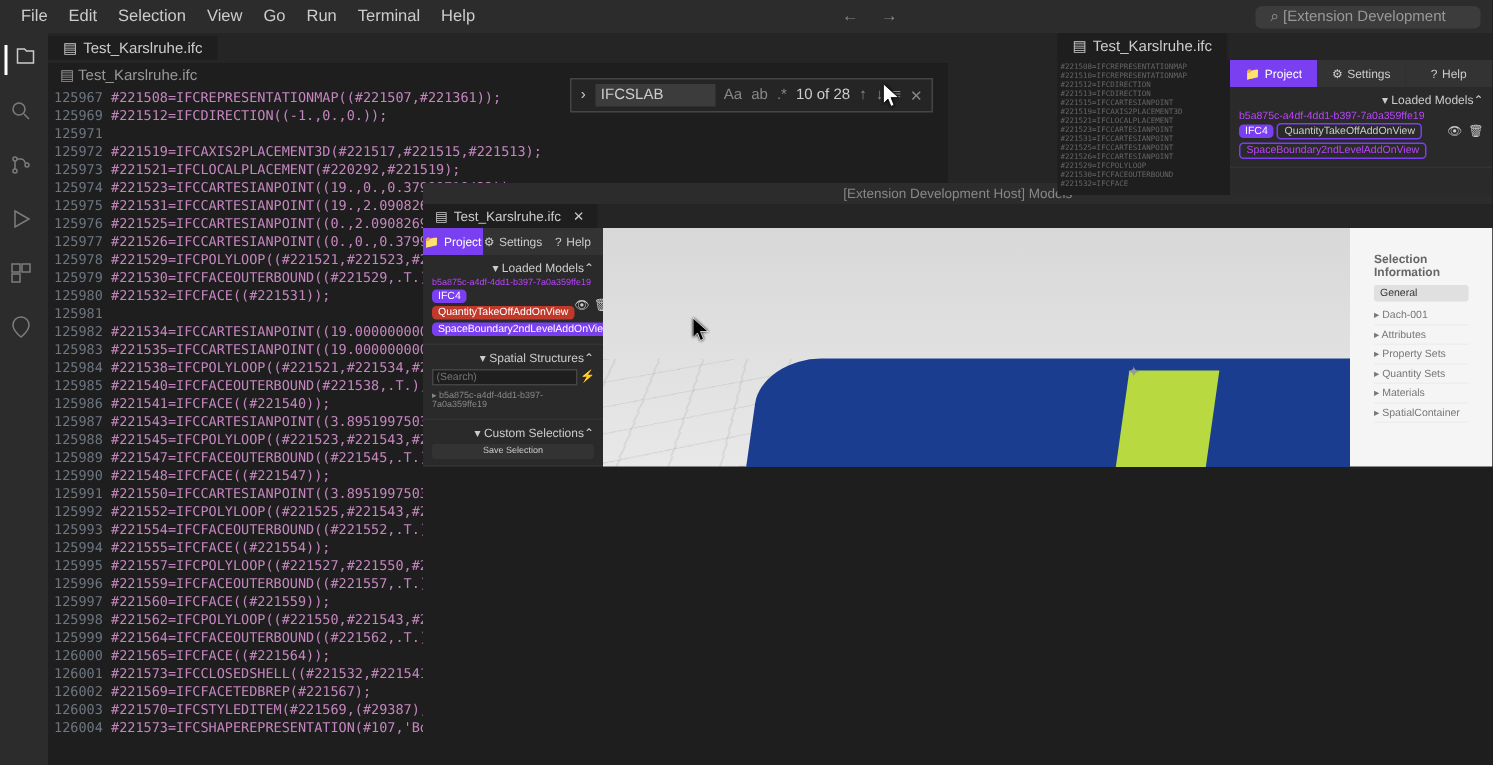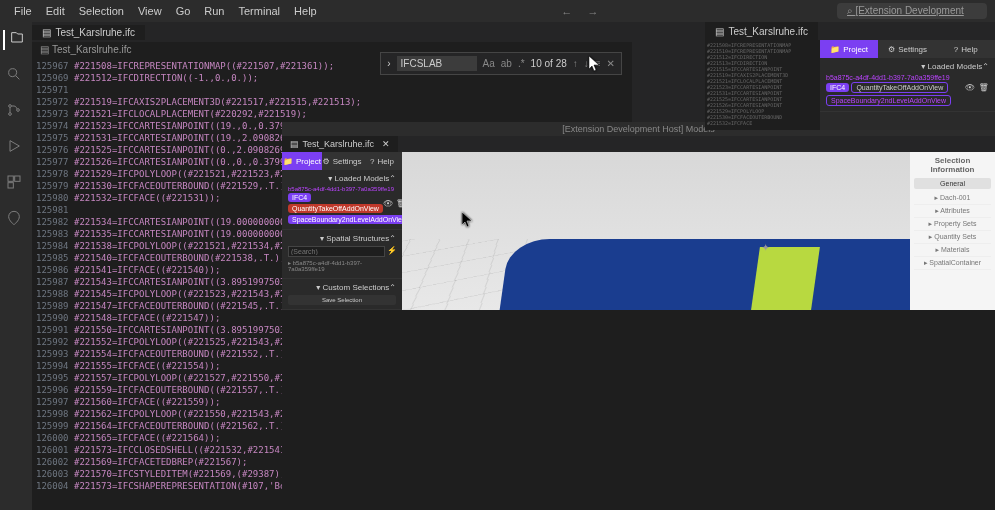--- a/index.html
+++ b/index.html
@@ -19,21 +19,21 @@
   align-items: center;
   padding: 0 8px;
   gap: 44px;
 }
 .titlebar .menu { display: flex; gap: 2px; }
 .titlebar .menu span { padding: 2px 6px; font-size: 11px; cursor: pointer; }
 .titlebar .spacer { flex: 1; }
 .titlebar .arrows span { padding: 2px 6px; color: #888; }
 .titlebar .search {
   background: #3c3c3c; border-radius: 4px; padding: 2px 10px;
-  font-size: 10px; color: #999; min-width: 150px; text-decoration: underline;
+  font-size: 10px; color: #999; min-width: 150px;
 }
 .activity-bar {
   position: absolute; left: 0; top: 22px; bottom: 0;
   width: 32px; background: #2c2c2c;
   display: flex; flex-direction: column; align-items: center;
   padding-top: 8px; gap: 16px;
 }
 .activity-bar .icon { width: 20px; height: 20px; opacity: 0.5; }
 .activity-bar .icon.active { opacity: 1; border-left: 2px solid #fff; padding-left: 4px; margin-left: -6px;}
 .tabs-row {
@@ -130,23 +130,22 @@
   position: absolute; left: 55%; top: 8px; width: 60px; height: 70px;
   background: #b8d940;
   transform: skewX(-8deg);
 }
 .wall {
   position: absolute; left: 35%; right: 0; top: 70px; height: 120px;
   background: #d4cfc4;
   transform: skewX(-8deg);
 }
 .right-info {
-  width: 85px; background: #f5f5f5; color: #333; font-size: 7px;
-  padding: 4px;
-  text-align: center;
+  width: 95px; background: #f5f5f5; color: #333; font-size: 7px;
+  padding: 16px;
 }
 .right-info .hdr { font-weight: bold; margin-bottom: 4px; font-size: 8px; color: #666;}
 .right-info .btn { background: #e0e0e0; padding: 2px 4px; margin-bottom: 3px; border-radius: 2px;}
 .right-info .item { padding: 2px 0; color: #777; border-bottom: 1px solid #eee;}
 .overlay-window {
   position: absolute; right: 0; top: 22px; width: 290px;
   background: #1e1e1e; z-index: 5;
 }
 .overlay-window .ow-tabs { height: 18px; background: #252526; display: flex; font-size: 9px;}
 .overlay-window .ow-body { display: flex; height: 90px; }

